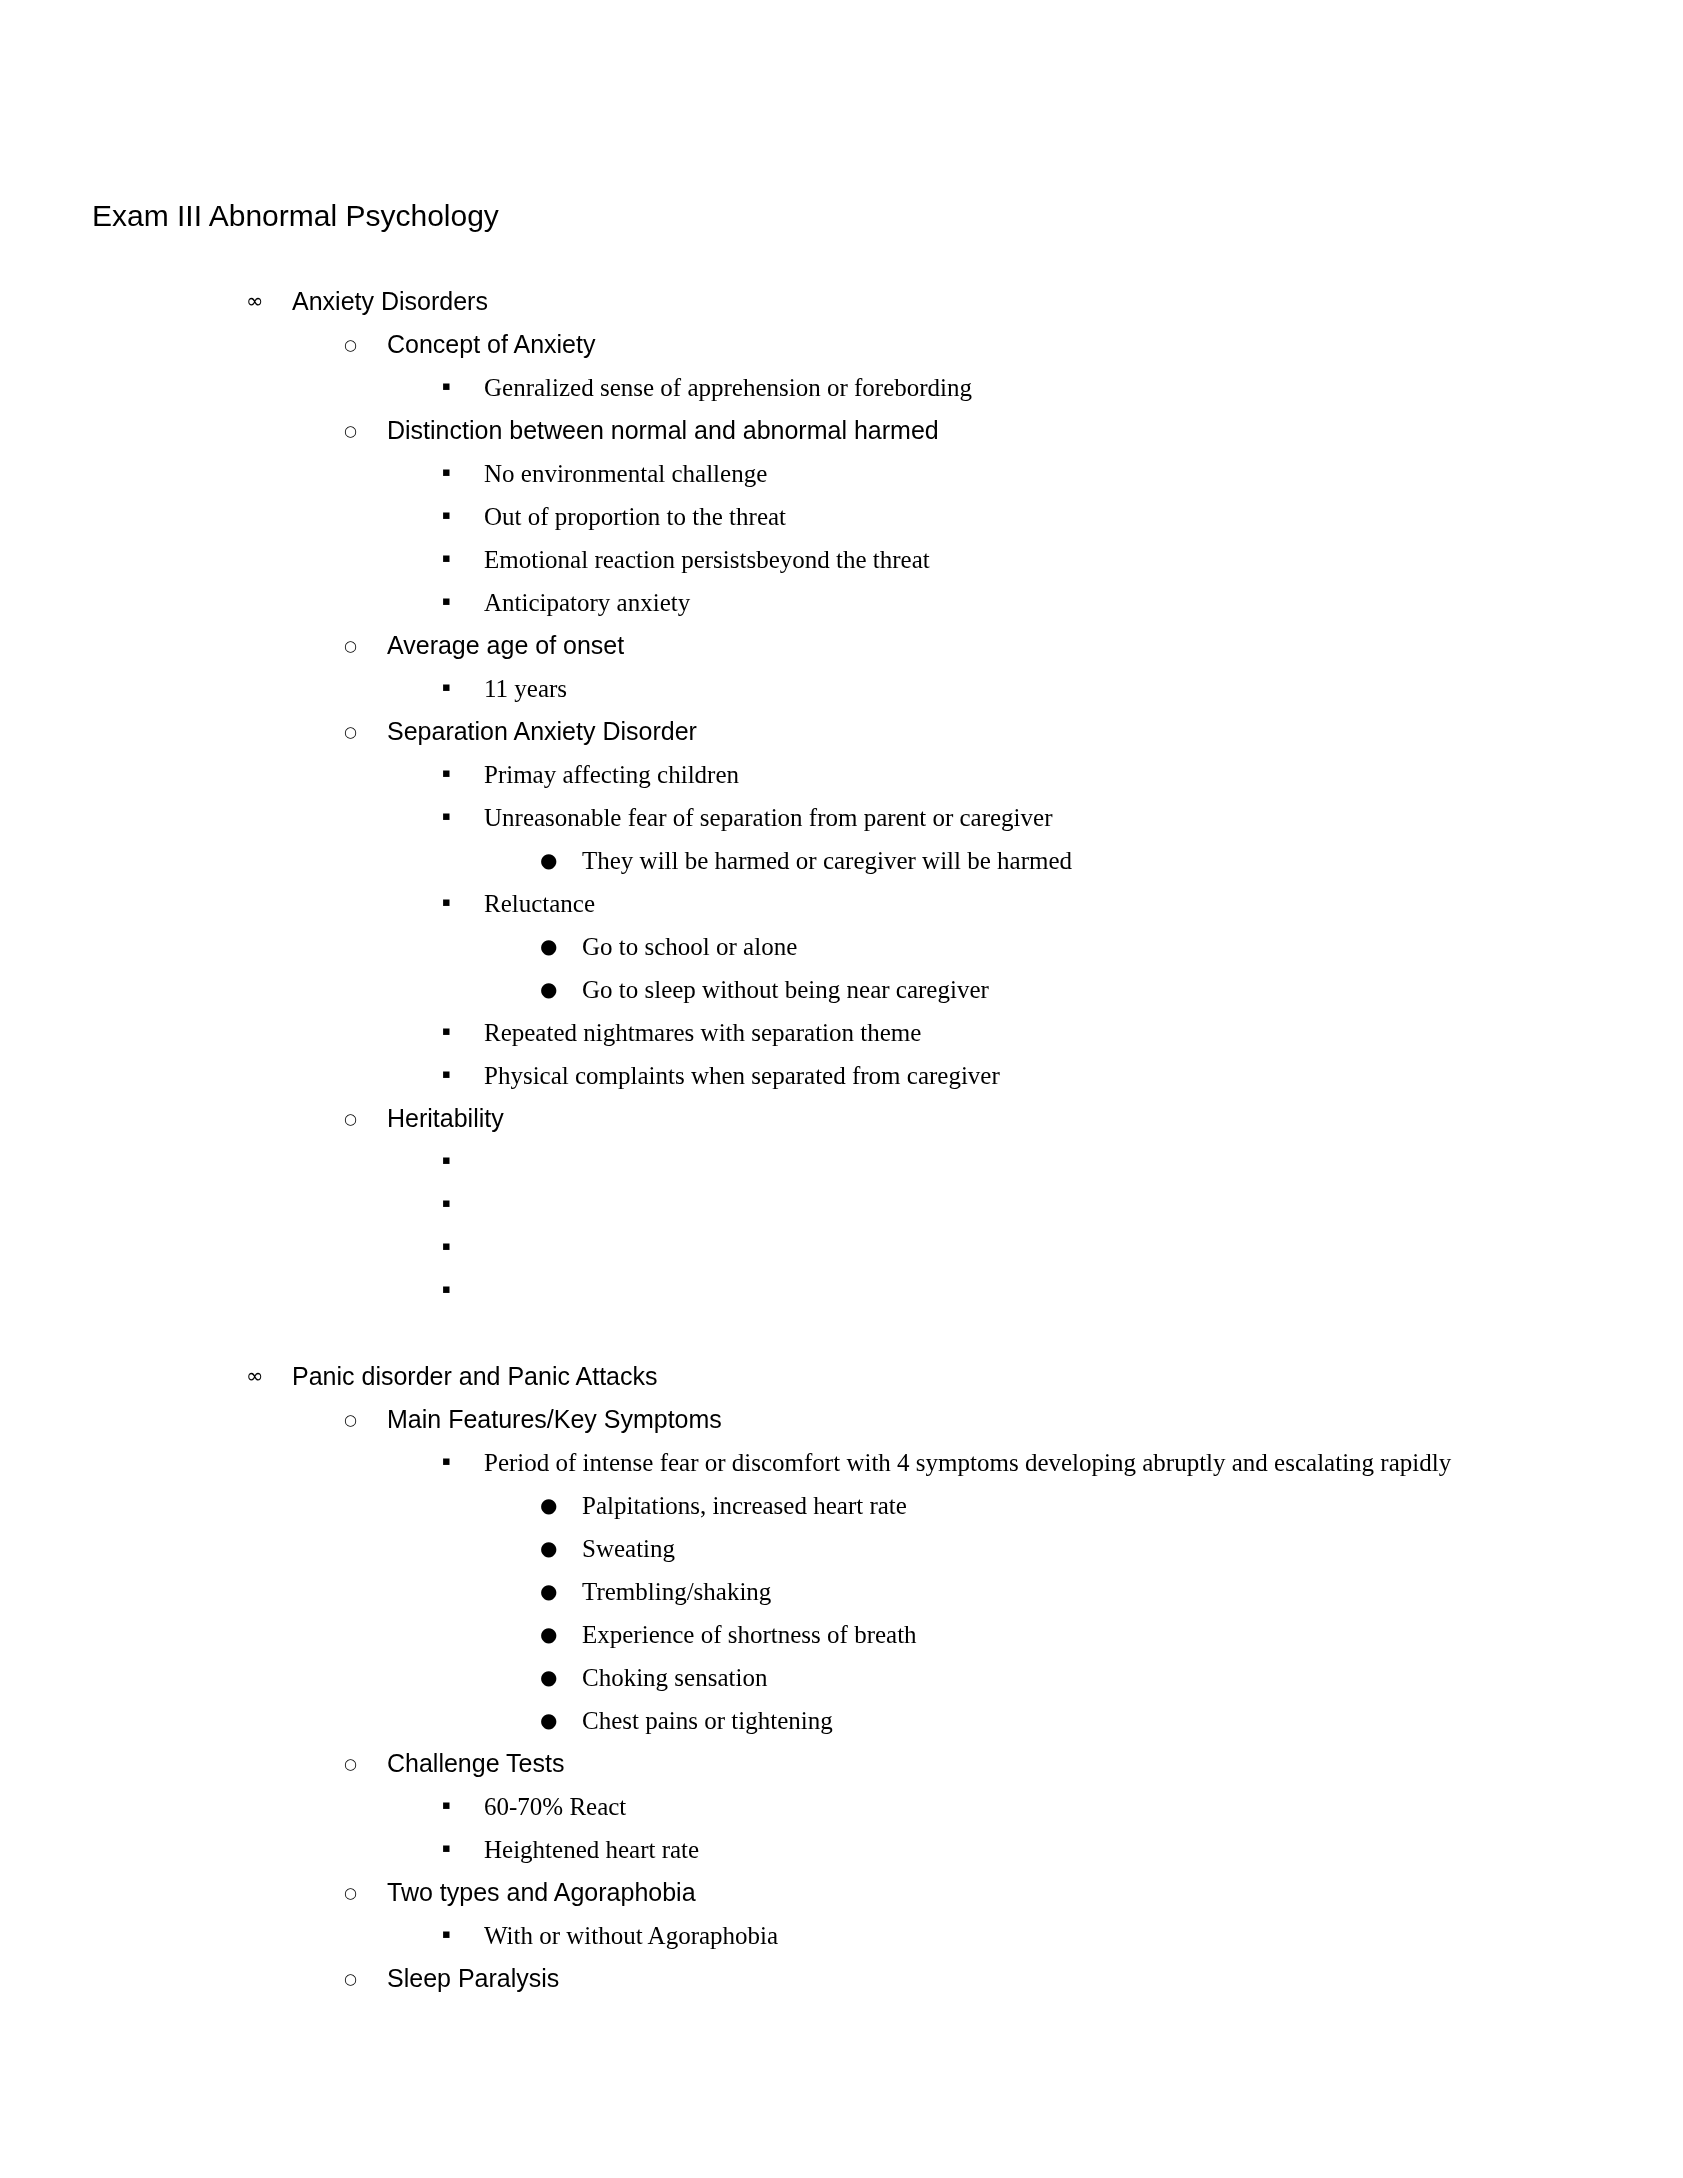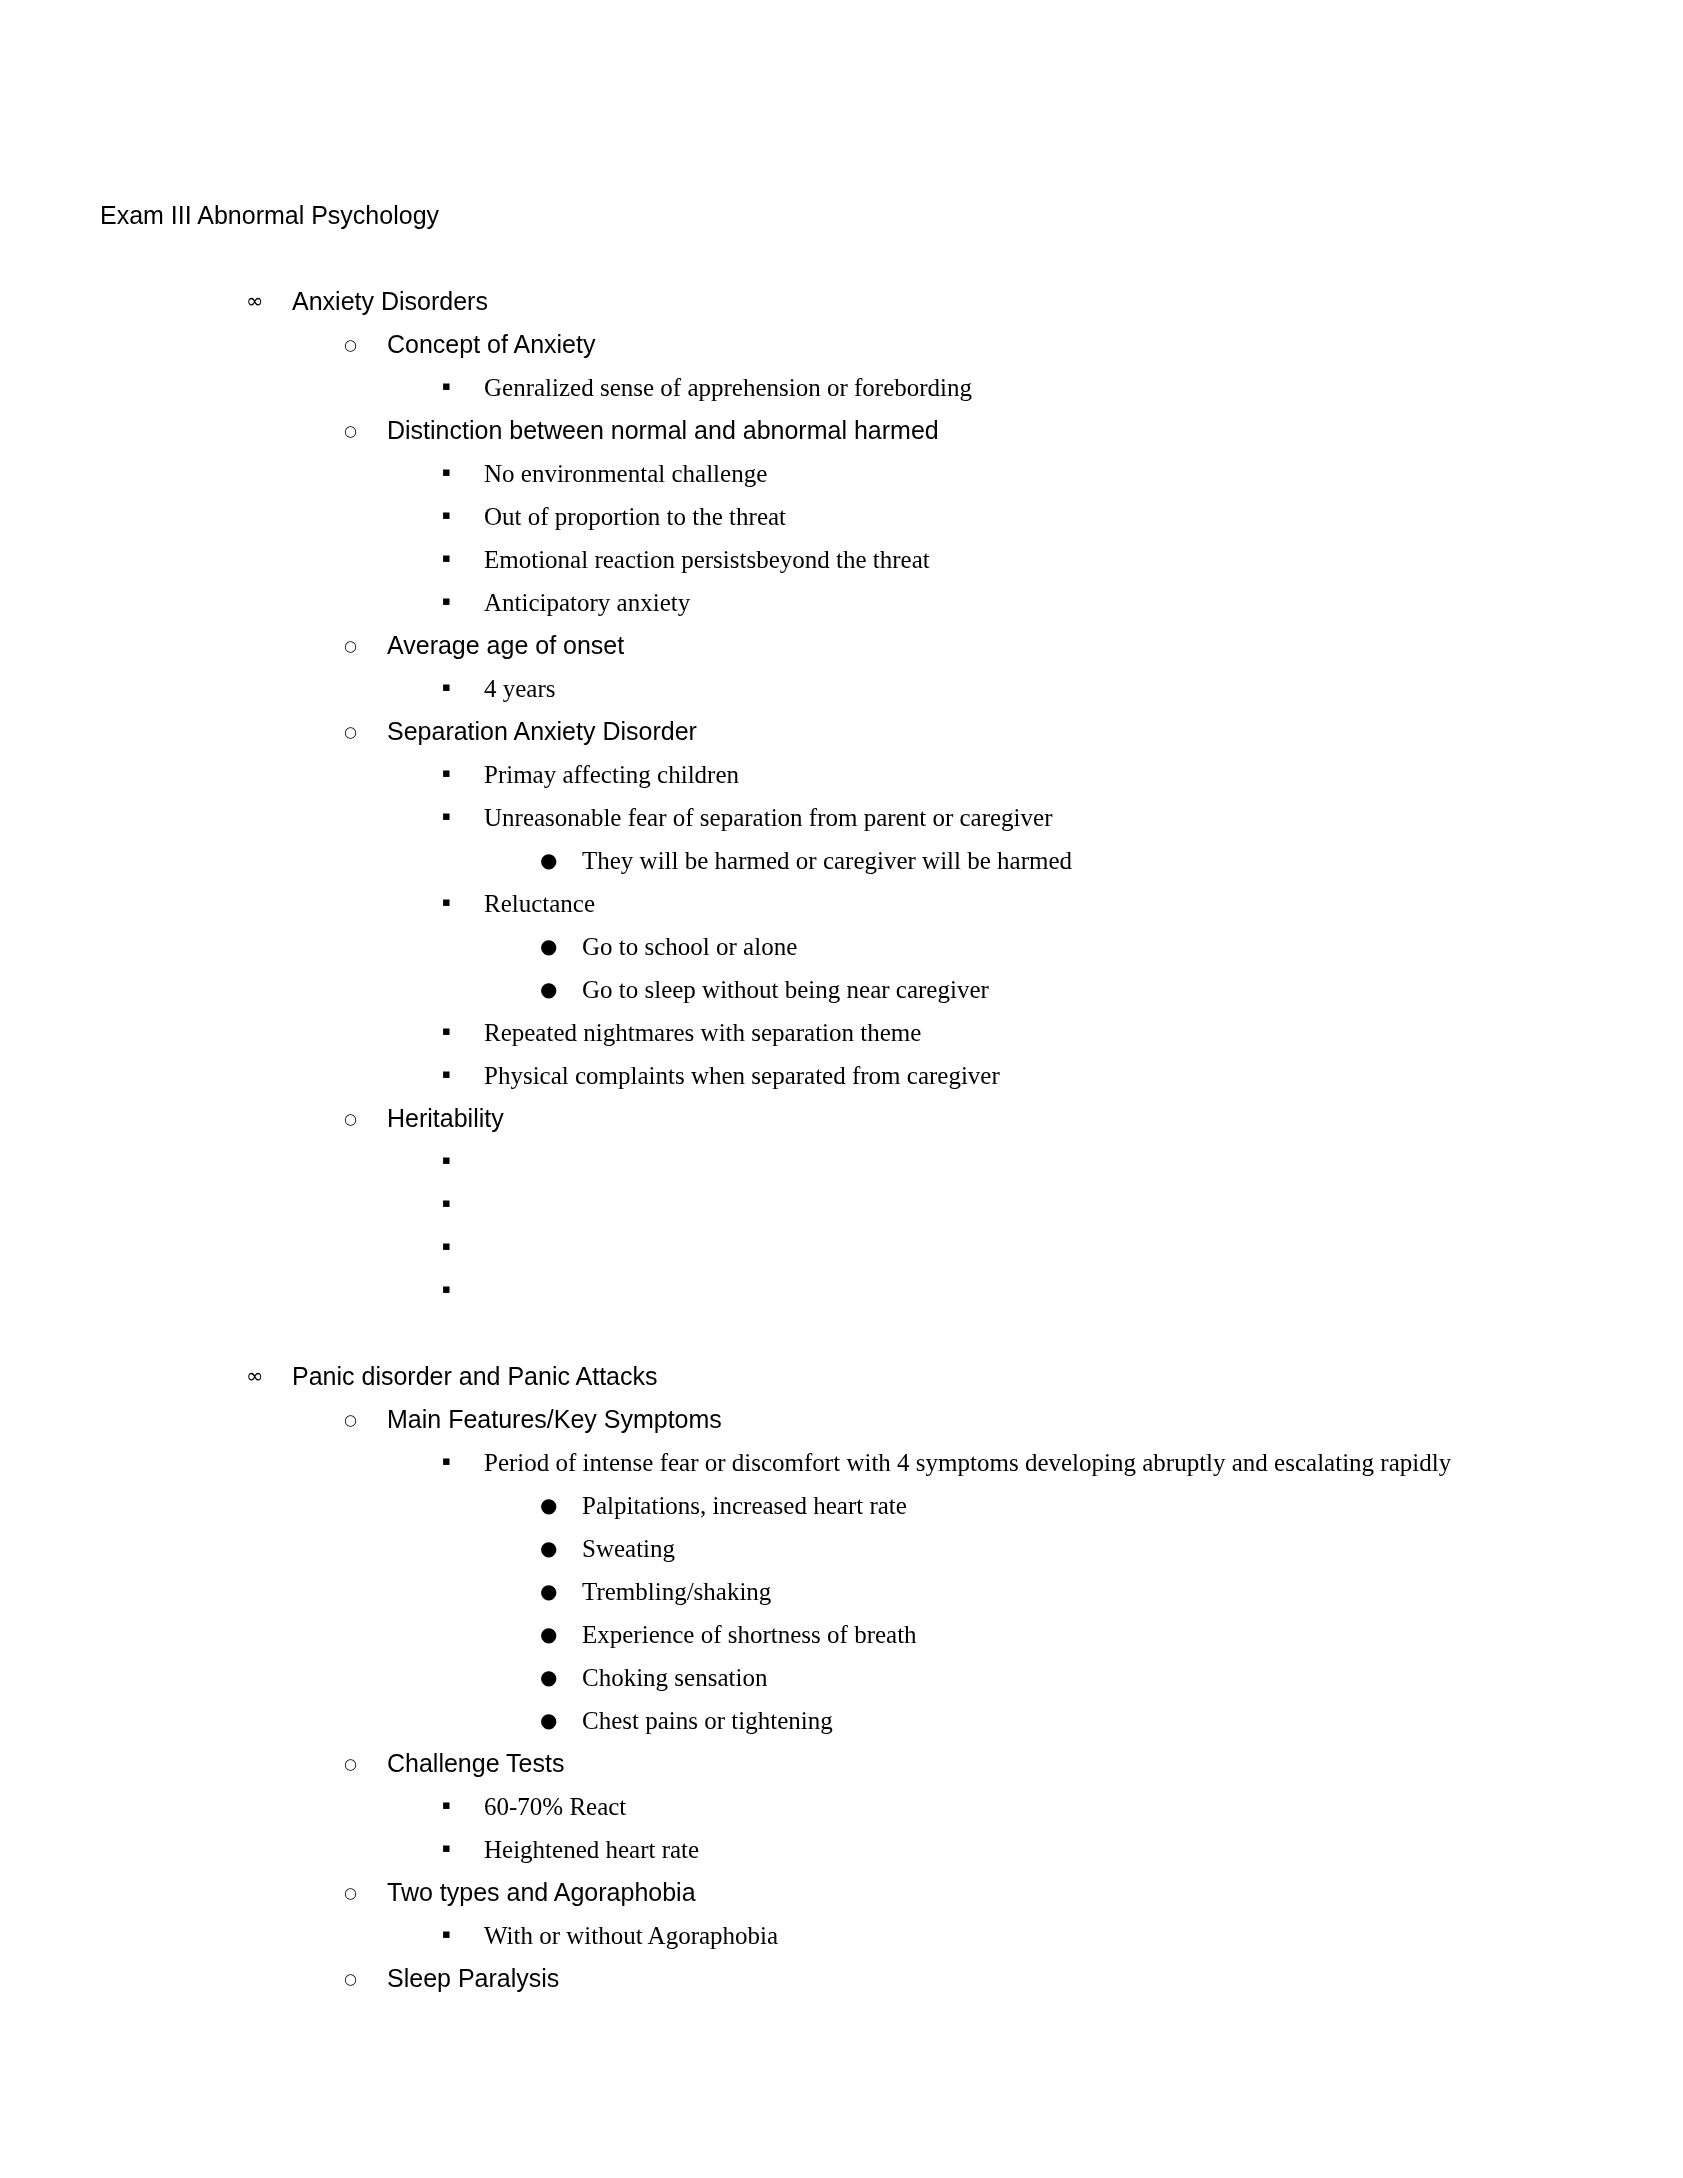--- a/index.html
+++ b/index.html
@@ -20,23 +20,23 @@
     overflow: hidden;
     box-sizing: border-box;
   }
   .doc-body {
     position: absolute;
     left: 0;
     top: 194px;
     width: 1683px;
   }
   .doc-title {
-    font-size: 25px;
-    line-height: 43px;
-    margin: 0 0 0 12px;
+    font-size: 30px;
+    line-height: 43px;
+    margin: 0 0 0 4px;
     padding-left: 88px;
     white-space: pre;
   }
   .spacer-line {
     height: 43px;
   }
   ul.outline {
     list-style: none;
     margin: 0;
     padding: 0;
@@ -158,21 +158,21 @@
         <li class="row lvl3">
           <span class="bullet">▪</span>
           <span class="rowtext">Anticipatory anxiety</span>
         </li>
         <li class="row lvl2">
           <span class="bullet">○</span>
           <span class="rowtext">Average age of onset</span>
         </li>
         <li class="row lvl3">
           <span class="bullet">▪</span>
-          <span class="rowtext">4 years</span>
+          <span class="rowtext">11 years</span>
         </li>
         <li class="row lvl2">
           <span class="bullet">○</span>
           <span class="rowtext">Separation Anxiety Disorder</span>
         </li>
         <li class="row lvl3">
           <span class="bullet">▪</span>
           <span class="rowtext">Primay affecting children</span>
         </li>
         <li class="row lvl3">

